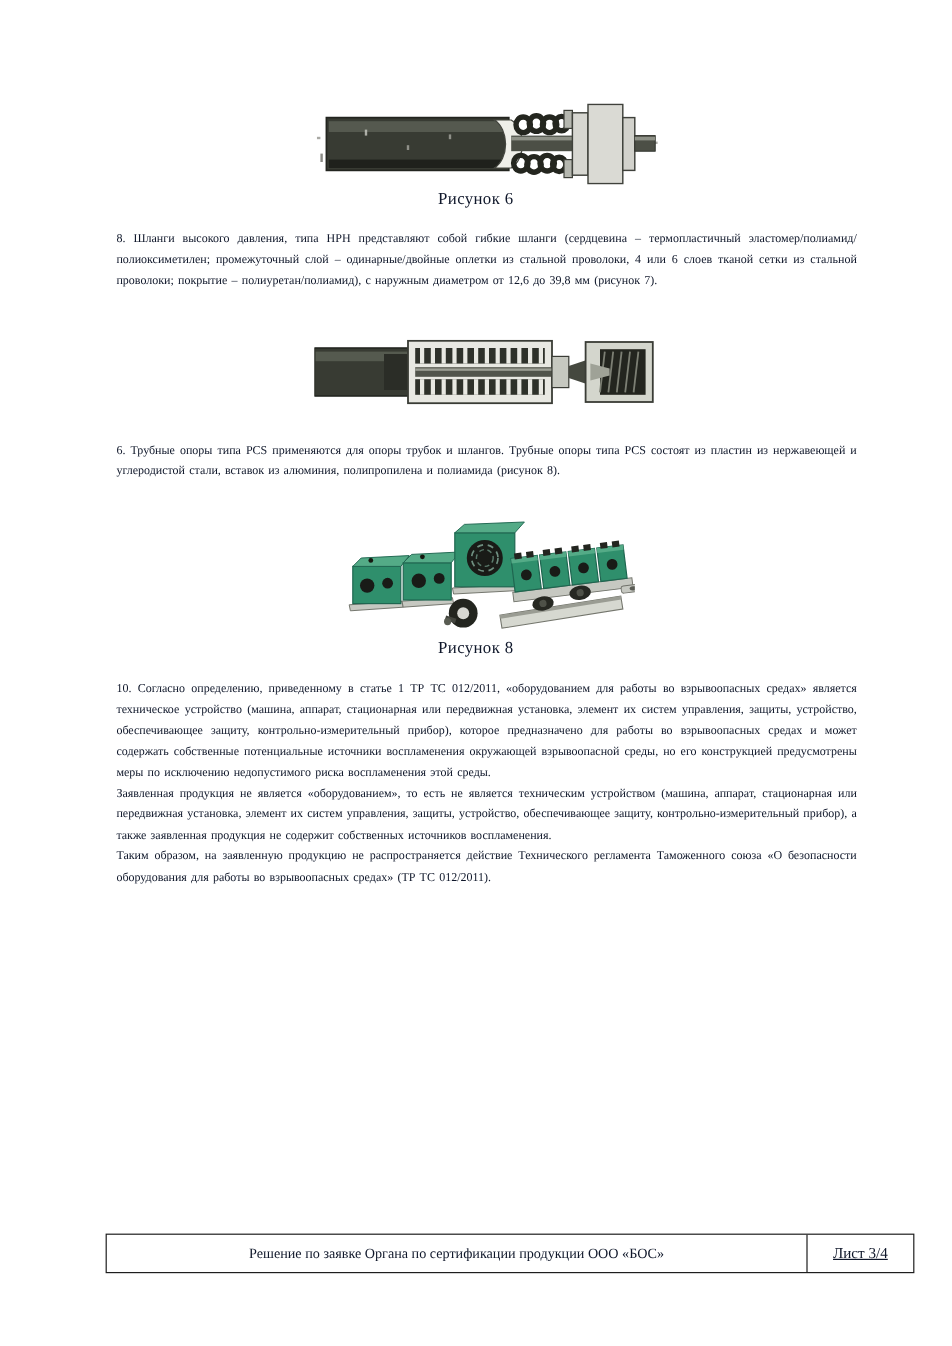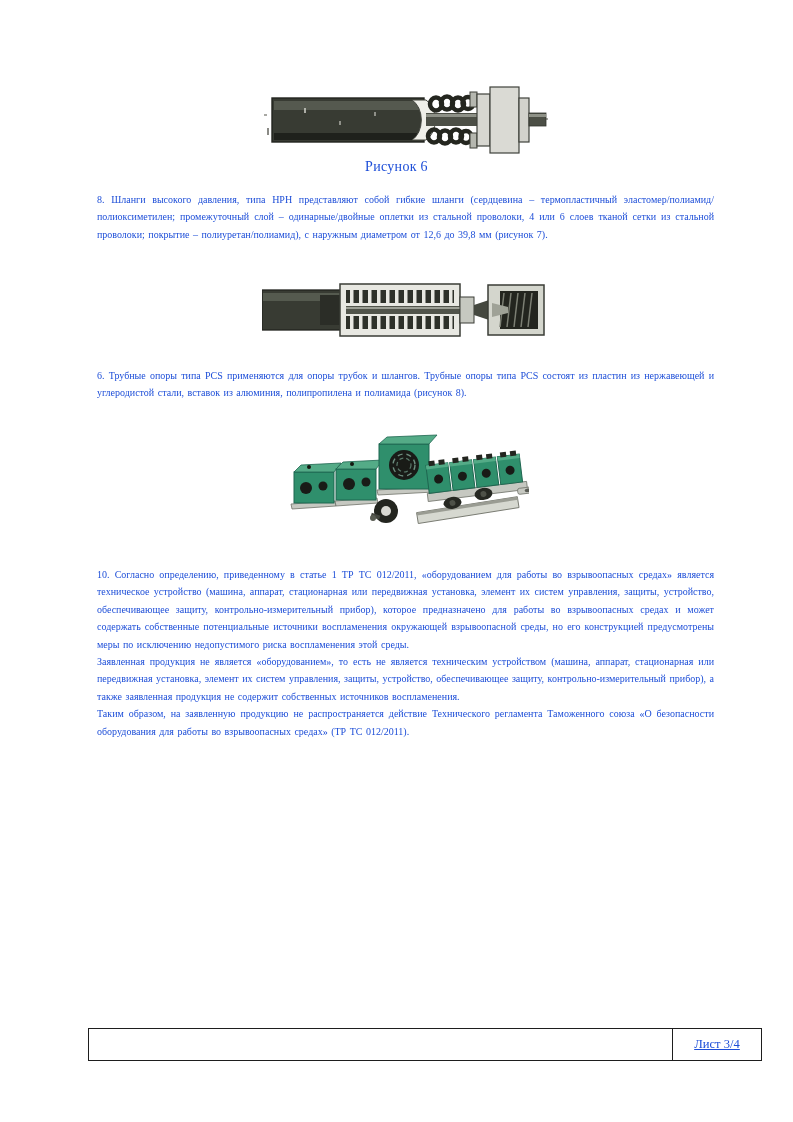--- a/index.html
+++ b/index.html
@@ -5,21 +5,21 @@
   html, body {
     margin: 0; padding: 0;
     background: #ffffff;
     font-family: "Liberation Serif", "DejaVu Serif", serif;
   }
   .page {
     position: relative;
     width: 793px;
     height: 1122px;
     background: #ffffff;
-    color: #1d4ed8;
+    color: #0f172a;
     overflow: hidden;
   }
   .fig {
     position: absolute;
     left: 0;
     width: 100%;
     display: flex;
     justify-content: center;
     margin: 0;
   }
@@ -262,26 +262,28 @@
       <g transform="rotate(-9 170 78)">
         <rect x="128" y="72" width="102" height="11" fill="#d6d8d0" stroke="#74766d" stroke-width="0.9"></rect>
         <rect x="128" y="72" width="102" height="3" fill="#9a9c93"></rect>
         <ellipse cx="165" cy="68" rx="9" ry="6" fill="#262822"></ellipse>
         <circle cx="165" cy="68" r="3" fill="#4e5148"></circle>
         <ellipse cx="197" cy="64" rx="9" ry="6" fill="#262822"></ellipse>
         <circle cx="197" cy="64" r="3" fill="#4e5148"></circle>
       </g>
     </svg>
   </figure>
+  <div class="caption" id="cap8">Рисунок 8</div>
 
   <div class="para para-block" id="p10">
     <p>10. Согласно определению, приведенному в статье 1 ТР ТС 012/2011, «оборудованием для работы во взрывоопасных средах» является техническое устройство (машина, аппарат, стационарная или передвижная установка, элемент их систем управления, защиты, устройство, обеспечивающее защиту, контрольно-измерительный прибор), которое предназначено для работы во взрывоопасных средах и может содержать собственные потенциальные источники воспламенения окружающей взрывоопасной среды, но его конструкцией предусмотрены меры по исключению недопустимого риска воспламенения этой среды.</p>
     <p>Заявленная продукция не является «оборудованием», то есть не является техническим устройством (машина, аппарат, стационарная или передвижная установка, элемент их систем управления, защиты, устройство, обеспечивающее защиту, контрольно-измерительный прибор), а также заявленная продукция не содержит собственных источников воспламенения.</p>
     <p>Таким образом, на заявленную продукцию не распространяется действие Технического регламента Таможенного союза «О безопасности оборудования для работы во взрывоопасных средах» (ТР ТС 012/2011).</p>
   </div>
 
   <div class="footer-table">
     <div class="footer-left">
+      <div>Решение по заявке Органа по сертификации продукции ООО «БОС»</div>
     </div>
     <div class="footer-right">Лист 3/4</div>
   </div>
 
 </div>
 
 </body></html>

